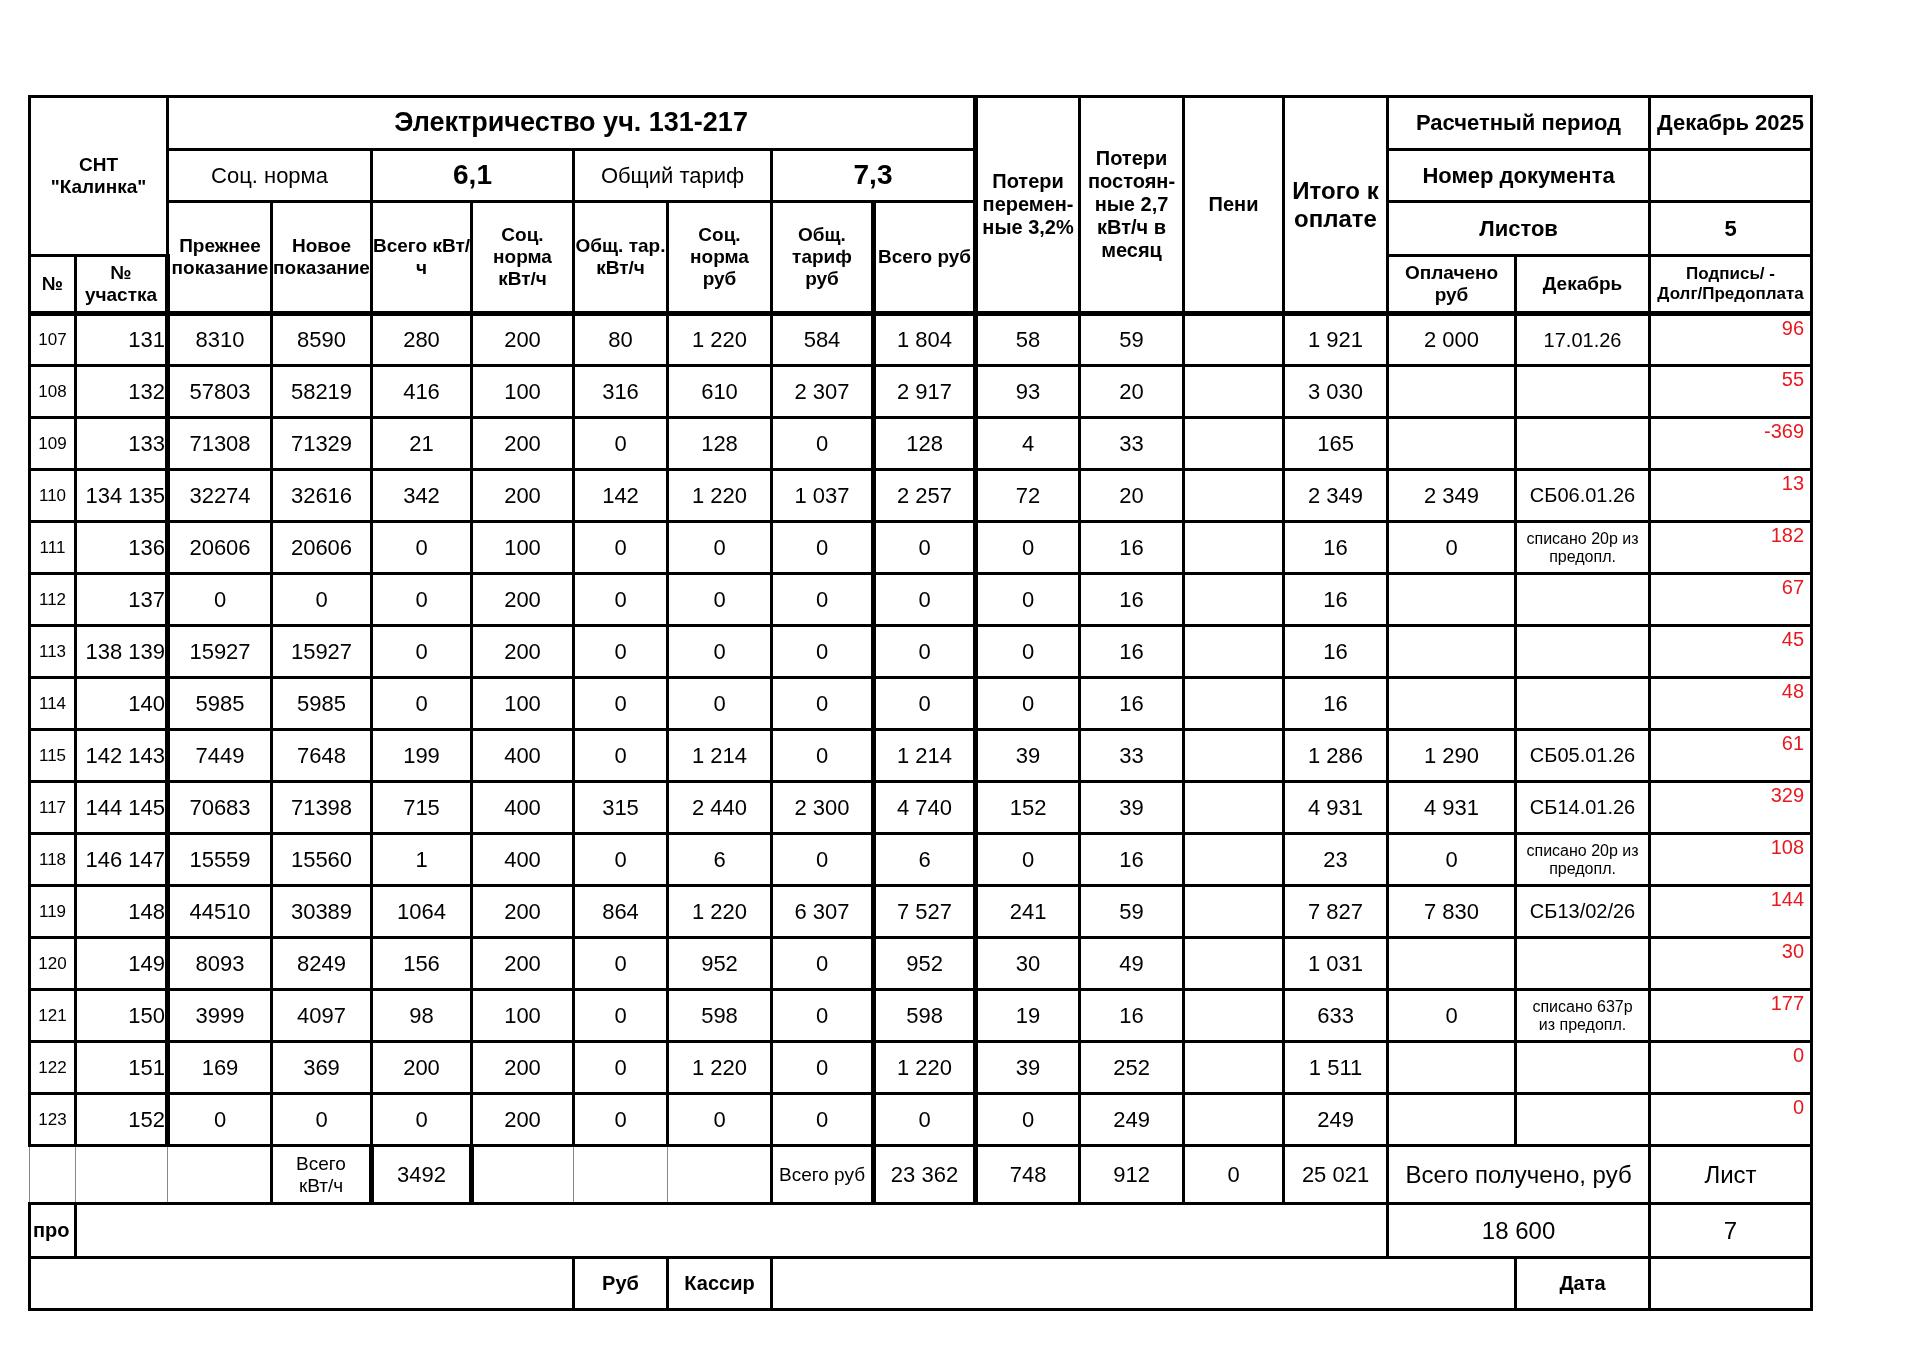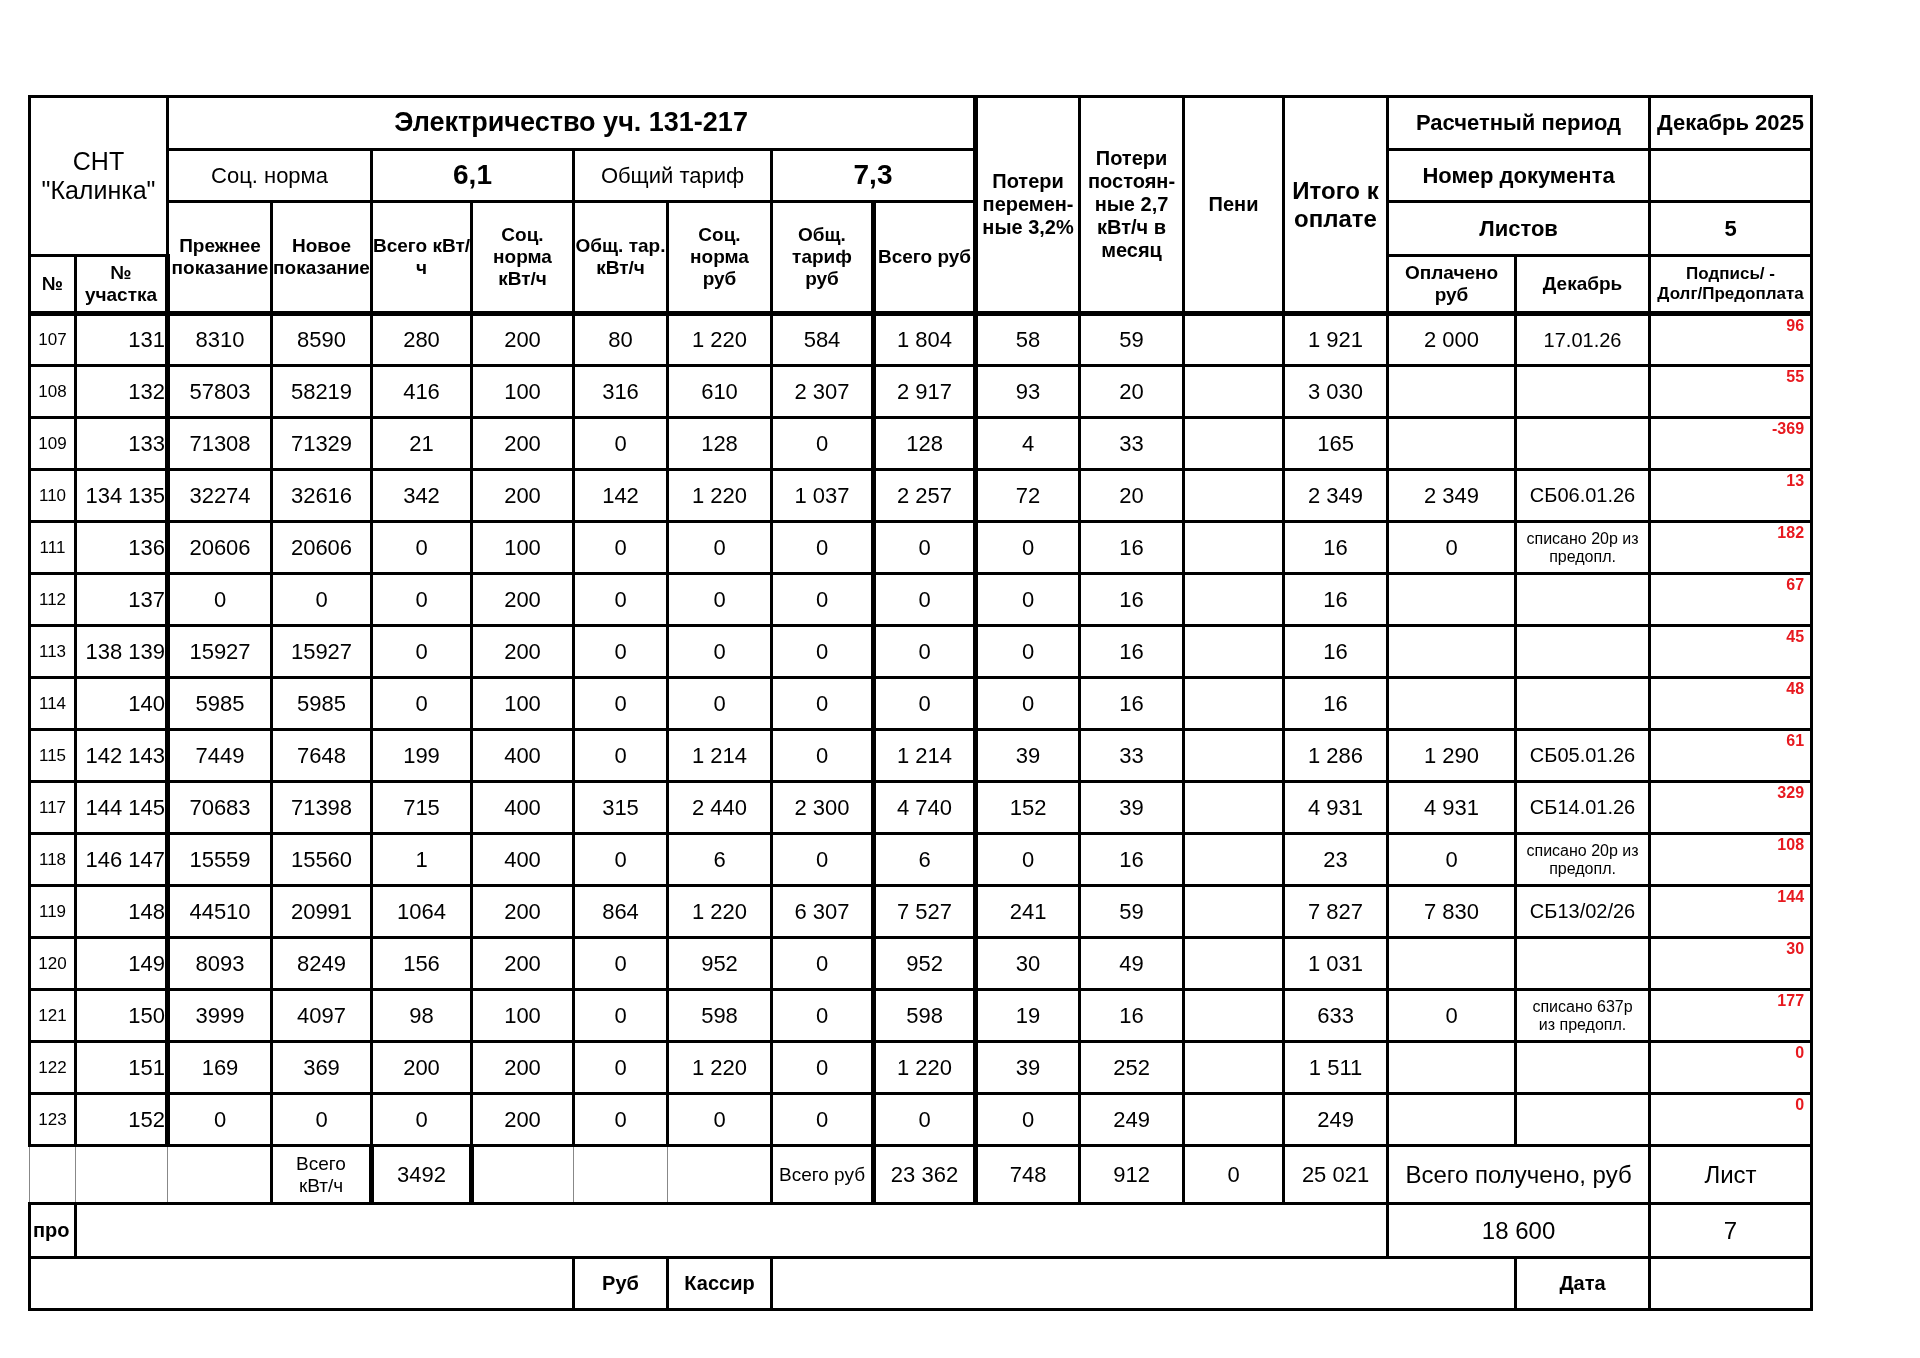--- a/index.html
+++ b/index.html
@@ -7,37 +7,37 @@
         font-family:"Liberation Sans",sans-serif;color:#000;overflow:hidden;}
   table.bill{position:absolute;left:28px;top:95px;width:1782px;
              border-collapse:collapse;table-layout:fixed;}
   td{border:3px solid #000;text-align:center;vertical-align:middle;
      padding:0;font-size:21px;overflow:hidden;line-height:1.15;}
   .pre{white-space:pre-line;}
   tr.h1{height:53px;} tr.h2{height:52px;} tr.h3{height:54px;} tr.h4{height:58px;}
   tbody.data tr{height:52px;}
   tr.totals{height:58px;} tr.summary{height:54px;} tr.footrow{height:52px;}
 
-  .org{font-size:25px;font-weight:normal;}
+  .org{font-size:19px;font-weight:bold;}
   .title{font-size:27px;font-weight:bold;text-align:center;}
   .lbl2{font-size:22px;font-weight:normal;}
   .rate{font-size:28px;font-weight:bold;}
   .hright{font-size:22px;font-weight:bold;}
   .colhdr{font-size:19px;font-weight:bold;}
   .loss{font-size:20px;font-weight:bold;}
   .itogo{font-size:24px;font-weight:bold;}
   .signhdr{font-size:17px;font-weight:bold;}
 
   .c-rownum{font-size:17px;}
   .c-plot{font-size:22px;font-weight:normal;text-align:right;}
   .c-num{font-size:22px;}
   .c-date{font-size:20px;}
   .c-note{font-size:16px;line-height:1.1;}
   .c-sign{vertical-align:top;text-align:right;padding:1px 6px 6px 0;
-          font-weight:bold;font-size:16px;color:var(--debt-red,#e7191f);}
+          font-weight:normal;font-size:20px;color:var(--debt-red,#e7191f);}
 
   .thin{border-left:1px solid #888;border-right:1px solid #888;}
   .tot-lbl{font-size:19px;}
   .tot-val{font-size:22px;}
   .big-b{font-size:24px;font-weight:normal;}
   .foot-b{font-size:20px;font-weight:bold;}
   .note-left{font-size:20px;font-weight:bold;text-align:left;padding-left:2px;}
 
   .bR5{border-right-width:5px;} .bL5{border-left-width:5px;}
   .hb{border-bottom-width:5px;}
@@ -330,21 +330,21 @@
           <td class="c-num">23</td>
           <td class="c-num">0</td>
           <td class="c-date c-note pre">списано 20р из
 предопл.</td>
           <td class="c-sign">108</td>
         </tr>
         <tr>
           <td class="c-rownum">119</td>
           <td class="c-plot bR5">148</td>
           <td class="c-num">44510</td>
-          <td class="c-num">20991</td>
+          <td class="c-num">30389</td>
           <td class="c-num">1064</td>
           <td class="c-num">200</td>
           <td class="c-num">864</td>
           <td class="c-num">1 220</td>
           <td class="c-num">6 307</td>
           <td class="c-num bL5 bR5">7 527</td>
           <td class="c-num">241</td>
           <td class="c-num">59</td>
           <td class="c-num"></td>
           <td class="c-num">7 827</td>

